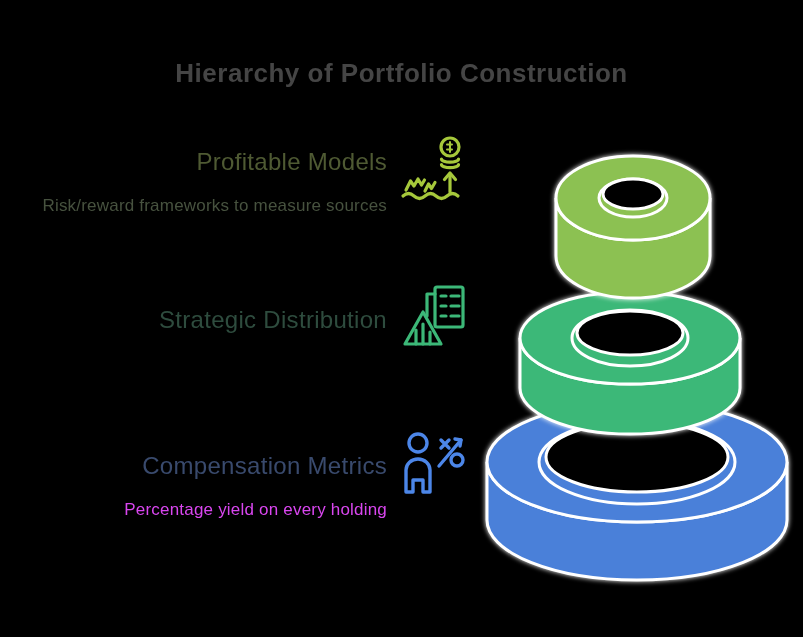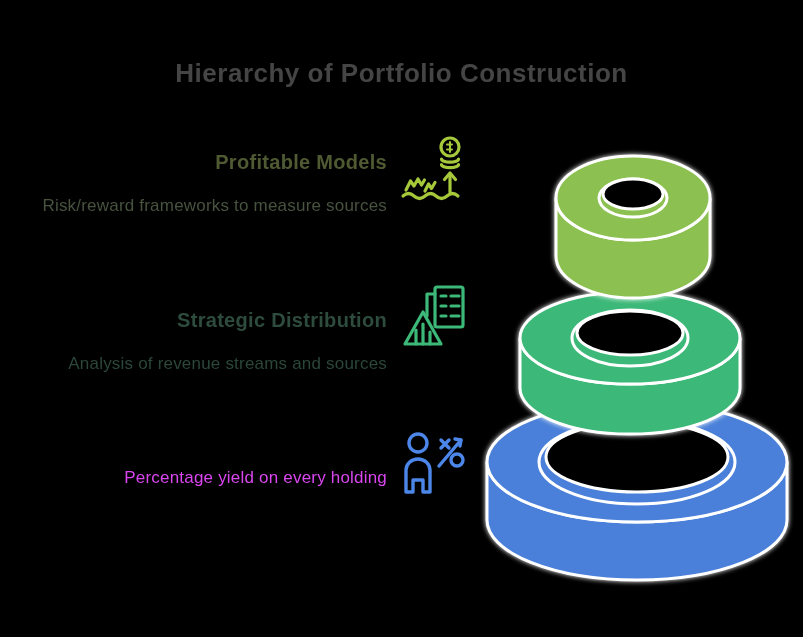--- a/index.html
+++ b/index.html
@@ -9,21 +9,21 @@
     font-family:"Liberation Sans", sans-serif;
     overflow:hidden;position:relative;
   }
   .stage{position:absolute;inset:0;width:803px;height:510px;}
   .title{
     position:absolute;top:58px;left:0;width:803px;
     text-align:center;font-size:26px;font-weight:bold;
     letter-spacing:0.5px;
   }
   .level-text{position:absolute;left:25px;width:362px;text-align:right;}
-  .level-text .heading{font-size:20px;font-weight:bold;letter-spacing:0.3px;line-height:32px;}
+  .level-text .heading{font-size:24px;font-weight:normal;letter-spacing:0.3px;line-height:32px;}
   .level-text .desc{font-size:17px;letter-spacing:0.2px;line-height:24px;margin-top:16px;}
   #lv0{top:146px;}
   #lv1{top:304px;}
   #lv2{top:450px;}
   .icon{position:absolute;width:72px;height:74px;}
   #icon0{left:398px;top:133px;}
   #icon1{left:399px;top:281px;}
   #icon2{left:397px;top:427px;}
   .icon svg{width:100%;height:100%;}
   .rings{position:absolute;left:450px;top:110px;width:350px;height:500px;}
@@ -41,24 +41,24 @@
 
   <div class="title" style="color: rgb(69, 69, 69);">Hierarchy of Portfolio Construction</div>
 
   <div class="level-text" id="lv0">
     <div class="heading" style="color: rgb(79, 90, 51);">Profitable Models</div>
     <div class="desc" style="color: rgb(71, 82, 63);">Risk/reward frameworks to measure sources</div>
   </div>
 
   <div class="level-text" id="lv1">
     <div class="heading" style="color: rgb(46, 76, 62); text-align: right;">Strategic Distribution</div>
-    <div class="desc" style="color: rgb(43, 70, 58);">Analysis of revenue streams and sources</div>
   </div>
 
   <div class="level-text" id="lv2">
+    <div class="heading" style="color: rgb(57, 74, 109);">Compensation Metrics</div>
     <div class="desc" style="color: #d946ef;">Percentage yield on every holding</div>
   </div>
 
   <div class="icon" id="icon0" style="color: rgb(166, 200, 59);">
     <svg viewBox="0 0 72 72" fill="none" stroke="currentColor" stroke-width="3.2" stroke-linecap="round" stroke-linejoin="round">
       <circle cx="52" cy="13" r="9"></circle>
       <path d="M52 8 v10 M49 10.5 h5 M49 15.5 h5" stroke-width="2"></path>
       <path d="M43.5 25 a8.5 3.2 0 0 0 17 0"></path>
       <path d="M43.5 30.5 a8.5 3.2 0 0 0 17 0"></path>
       <path d="M52 58 V40"></path>

